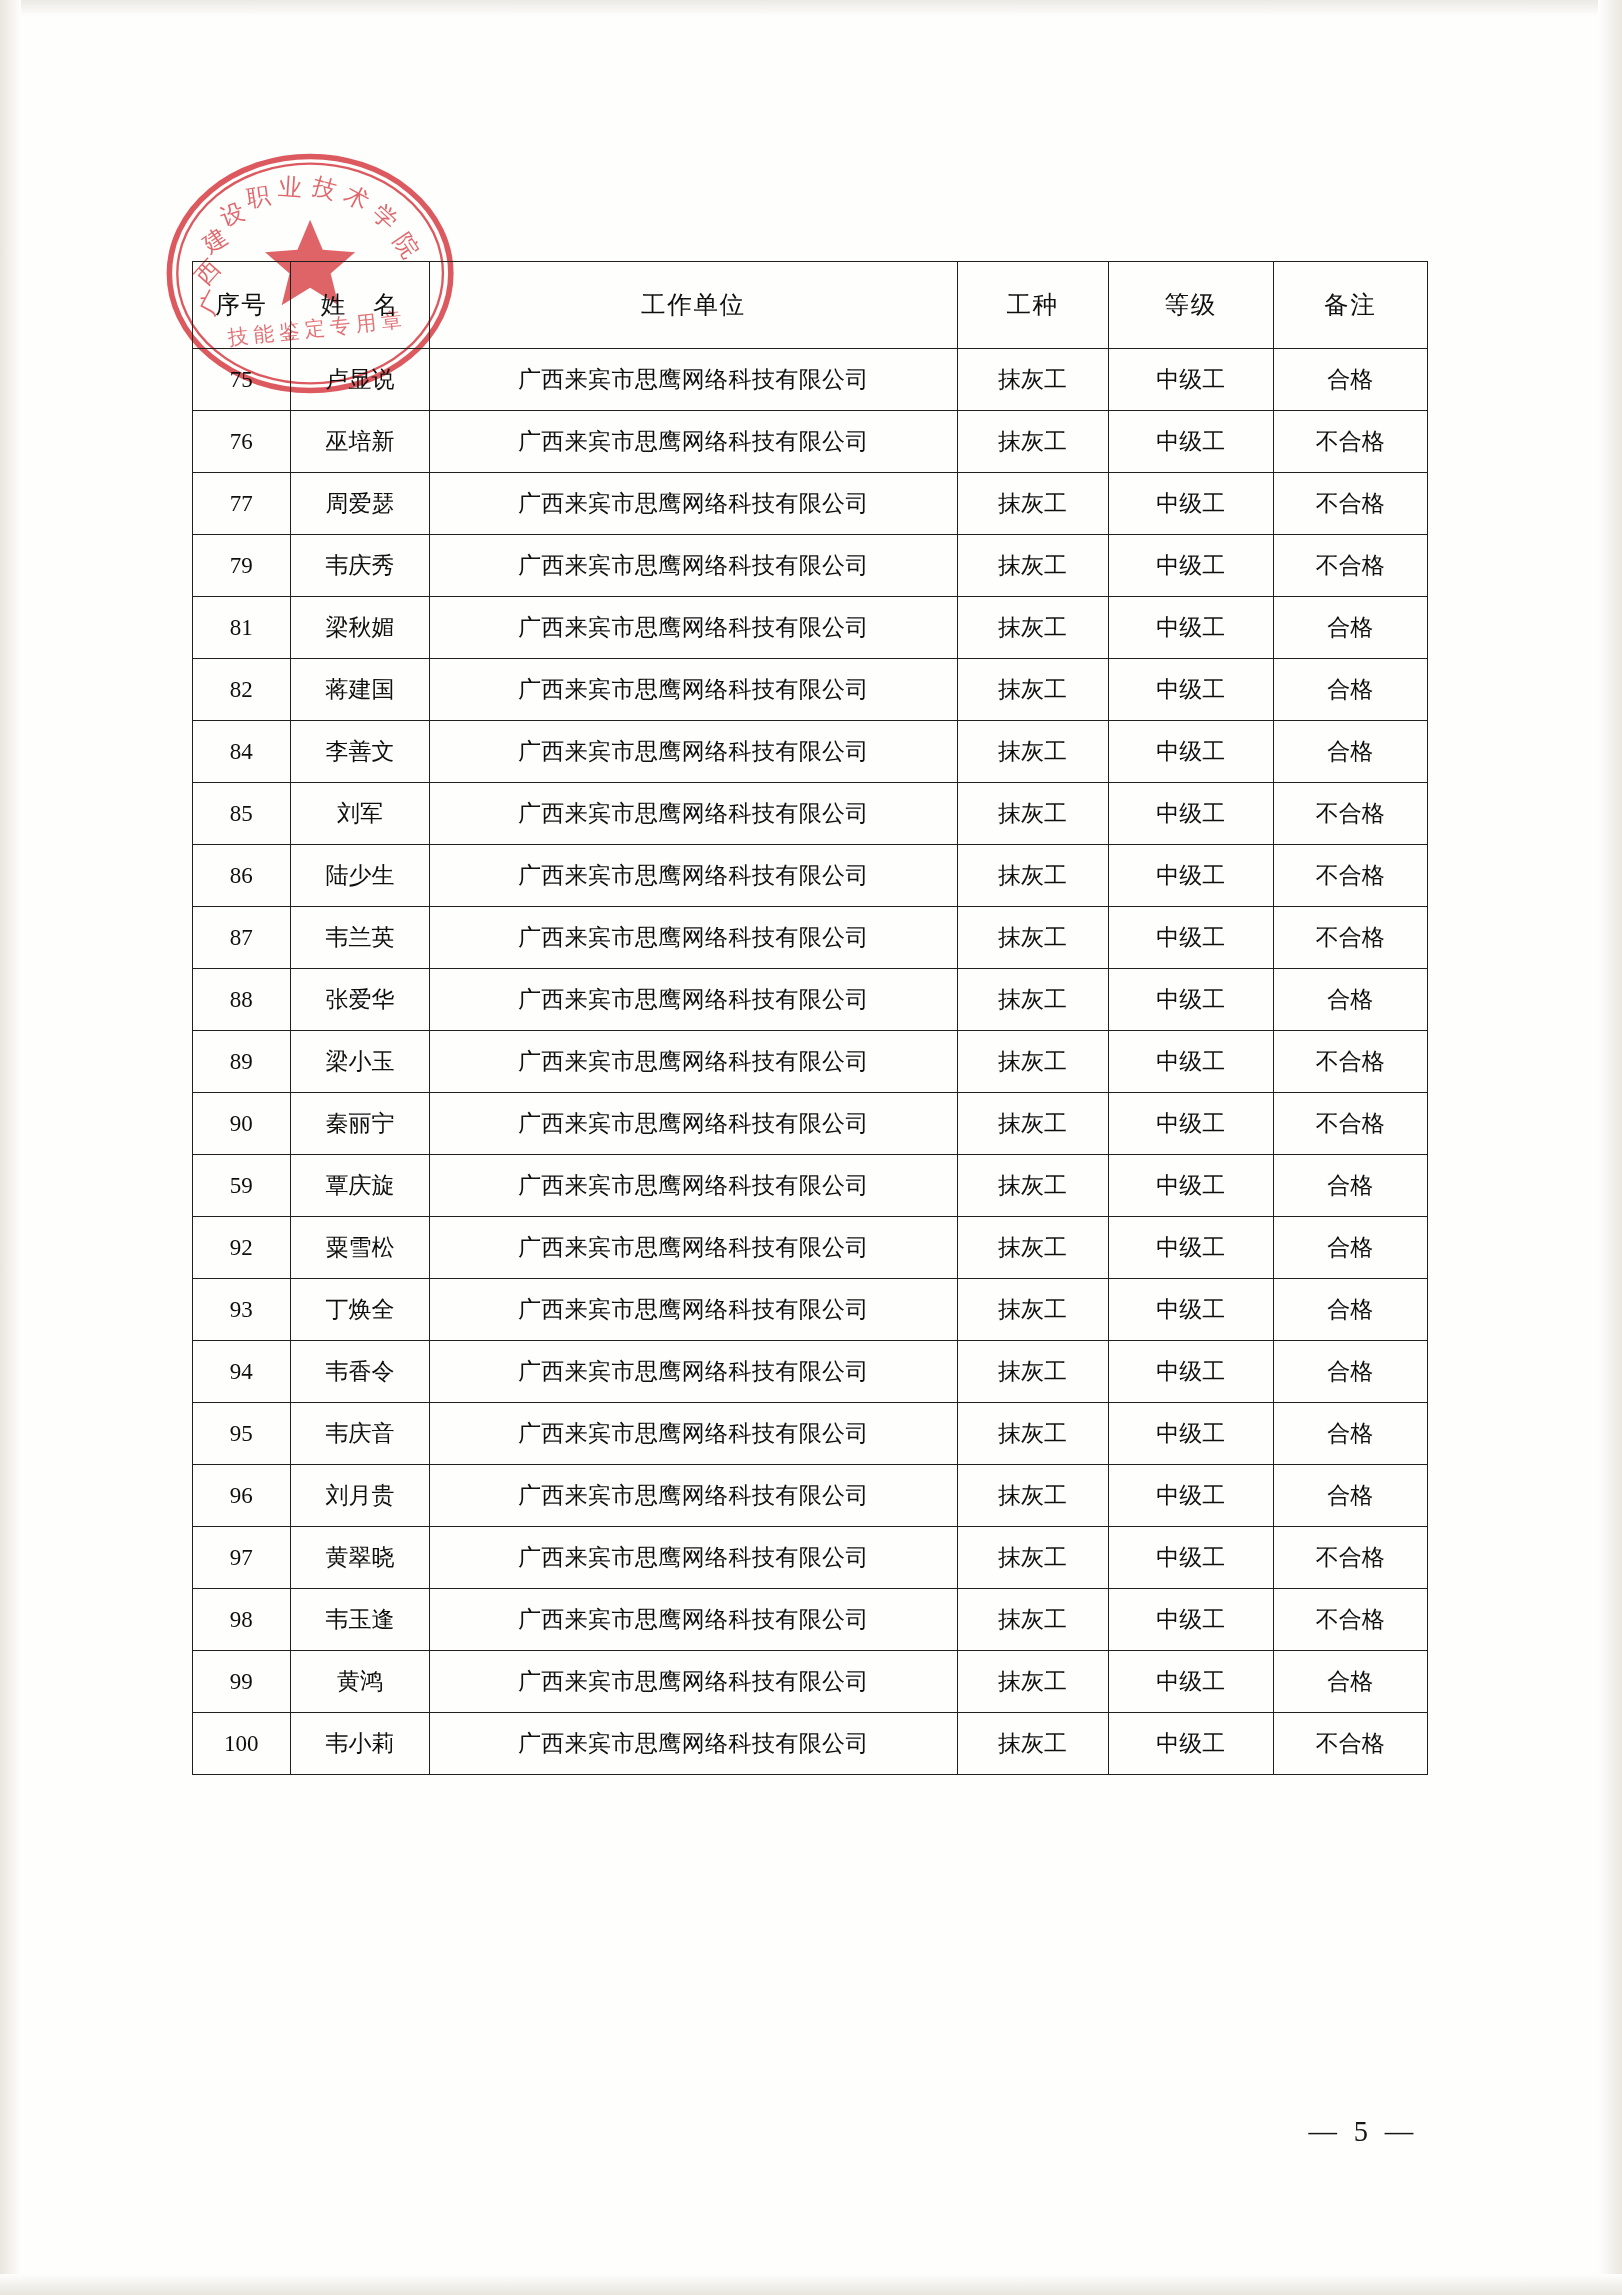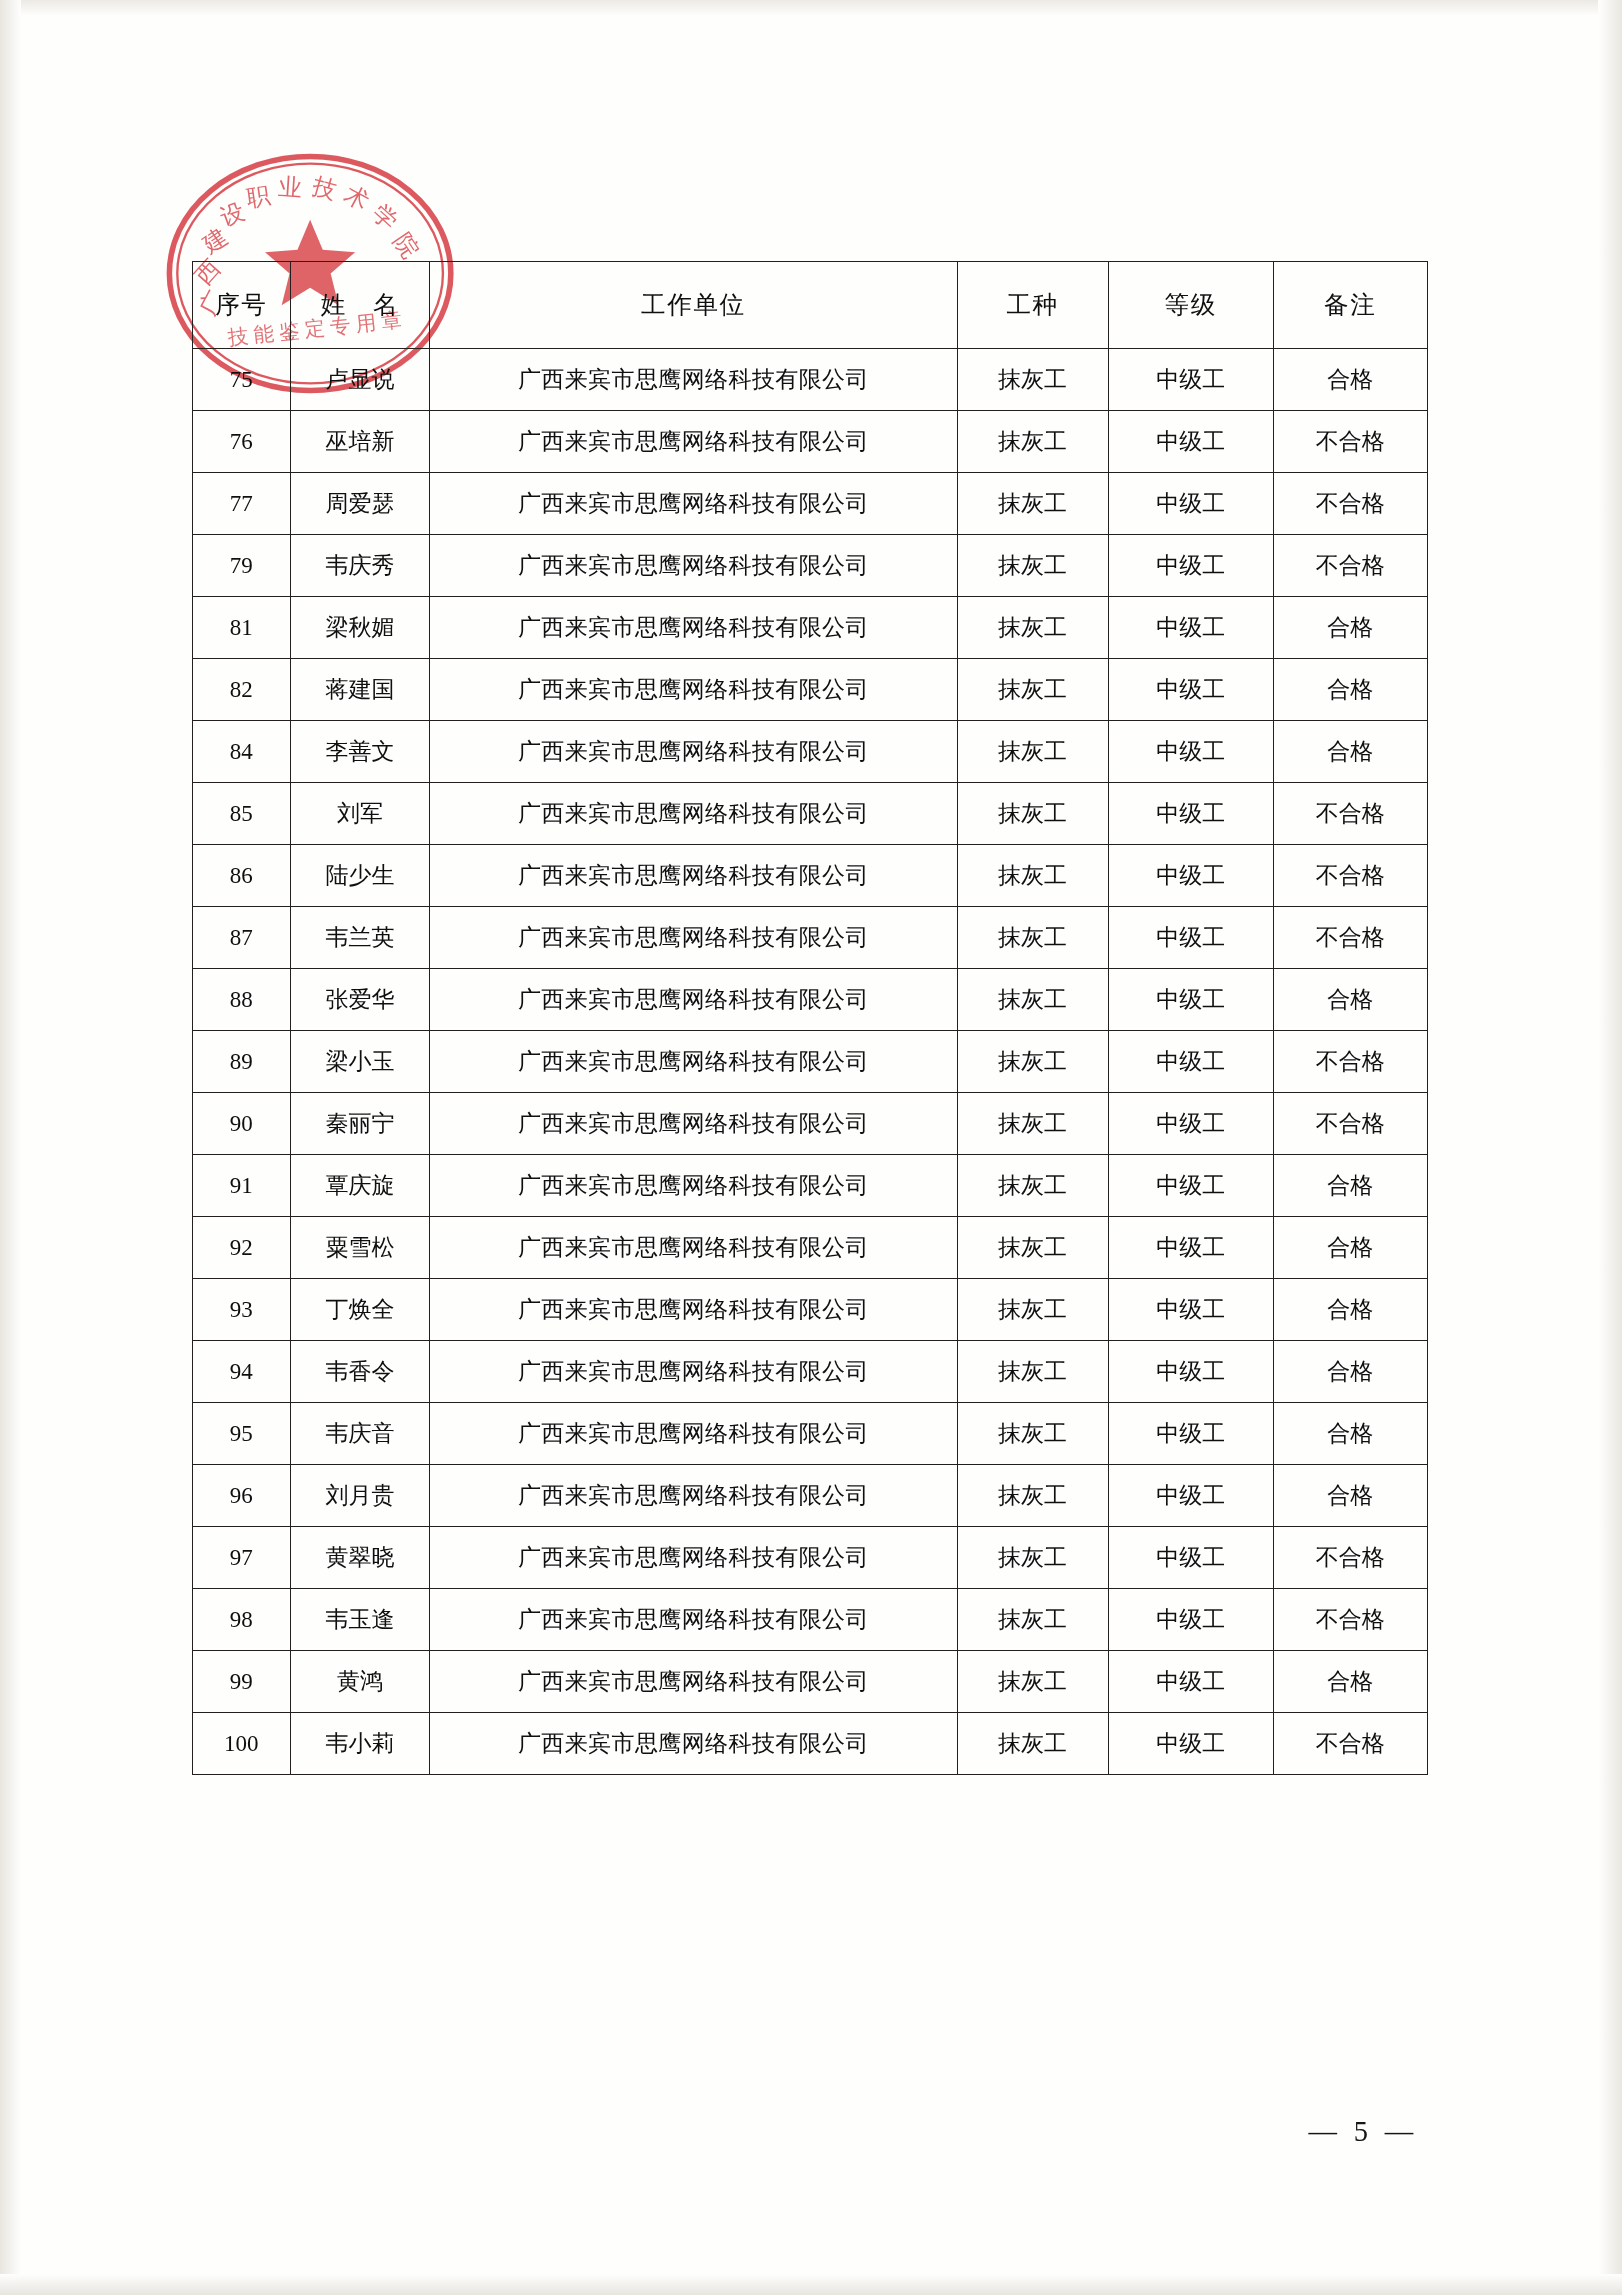--- a/index.html
+++ b/index.html
@@ -277,21 +277,21 @@
           </tr>
           <tr>
             <td>90</td>
             <td>秦丽宁</td>
             <td class="unit-cell">广西来宾市思鹰网络科技有限公司</td>
             <td>抹灰工</td>
             <td>中级工</td>
             <td>不合格</td>
           </tr>
           <tr>
-            <td>91</td>
+            <td>59</td>
             <td>覃庆旋</td>
             <td class="unit-cell">广西来宾市思鹰网络科技有限公司</td>
             <td>抹灰工</td>
             <td>中级工</td>
             <td>合格</td>
           </tr>
           <tr>
             <td>92</td>
             <td>粟雪松</td>
             <td class="unit-cell">广西来宾市思鹰网络科技有限公司</td>

